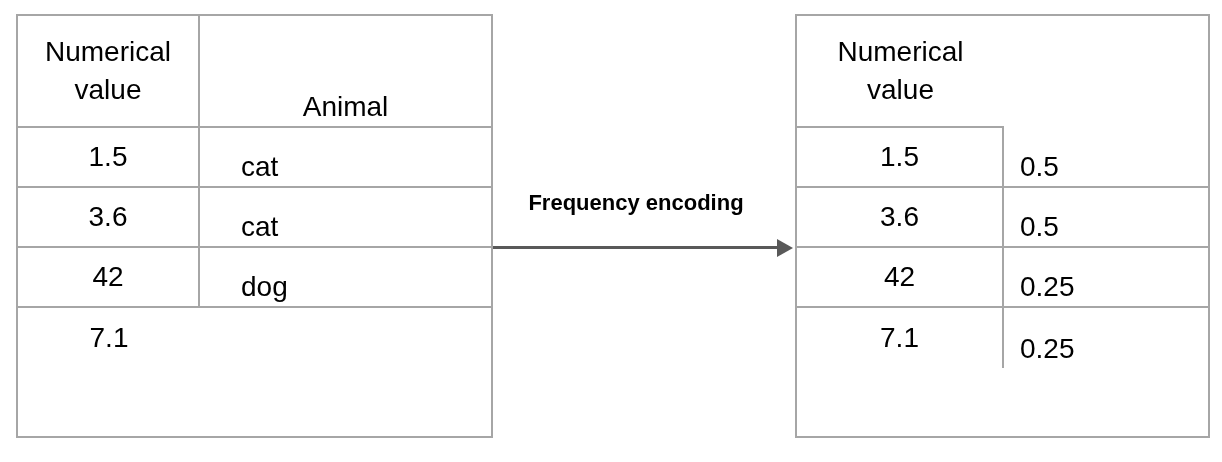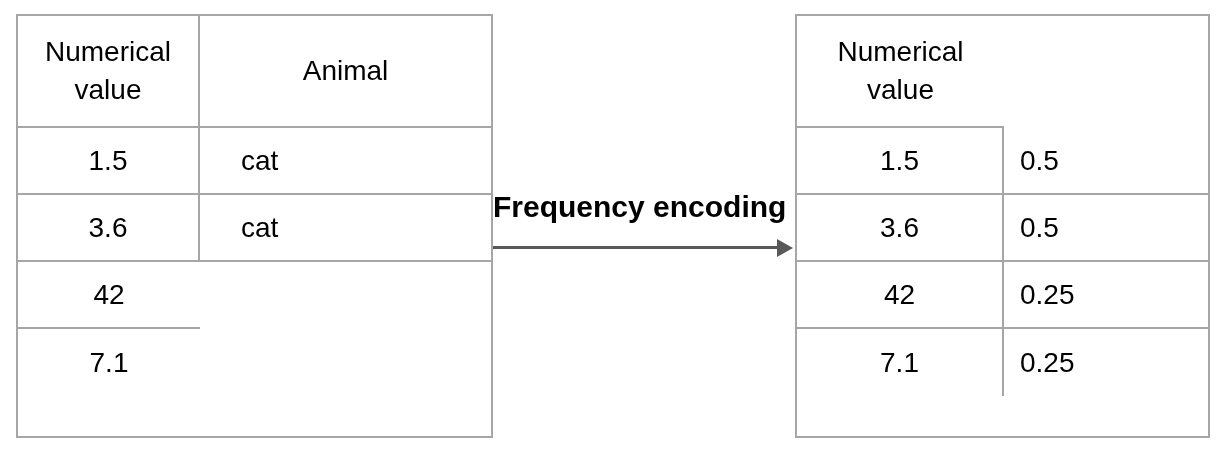--- a/index.html
+++ b/index.html
@@ -18,41 +18,41 @@
     color:var(--text);
     overflow:hidden;
   }
   .tbl{
     position:absolute;top:14px;height:424px;
     border:2px solid var(--border);
     background:var(--background);
   }
   .tbl-left{left:16px;width:477px;}
   .tbl-right{left:795px;width:415px;}
-  .row{display:flex;height:67px;}
+  .row{display:flex;height:60px;}
   .row.header{height:112px;}
   .cell{
     border-right:2px solid var(--border);
     border-bottom:2px solid var(--border);
     display:flex;align-items:center;
     font-size:28px;line-height:1.35;
   }
   .cell:last-child{border-right:none;}
   .row:last-child .cell{border-bottom:none;}
   .c1{justify-content:center;text-align:center;}
-  .c2{justify-content:flex-start;padding-left:16px;text-align:left;}
+  .c2{justify-content:flex-start;padding-left:16px;text-align:left;align-items:flex-end;}
   .row.header .cell{justify-content:center;padding-left:0;text-align:center;}
   .row.header .hdr-text{display:inline-block;max-width:170px;text-align:center;}
   .tbl-left .c1{width:182px;}
   .tbl-left .c2{width:291px;padding-left:41px;}
   .tbl-right .c1{width:207px;}
   .tbl-right .c2{width:204px;}
   .arrow-label{
     position:absolute;left:493px;top:190px;width:286px;
-    text-align:center;font-size:30px;font-weight:bold;color:var(--text);
+    text-align:center;font-size:22px;font-weight:bold;color:var(--text);
     white-space:nowrap;
   }
   .arrow-line{
     position:absolute;left:493px;top:246px;width:286px;height:3px;
     background:var(--arrow);
   }
   .arrow-head{
     position:absolute;left:777px;top:239px;width:0;height:0;
     border-top:9px solid transparent;
     border-bottom:9px solid transparent;
@@ -76,20 +76,21 @@
     <div class="row">
       <div class="cell c1">1.5</div>
       <div class="cell c2">cat</div>
     </div>
     <div class="row">
       <div class="cell c1">3.6</div>
       <div class="cell c2">cat</div>
     </div>
     <div class="row">
       <div class="cell c1">42</div>
+      <div class="cell c2">dog</div>
     </div>
     <div class="row">
       <div class="cell c1">7.1</div>
     </div>
   </div>
 
   <div class="arrow-label">Frequency encoding</div>
   <div class="arrow-line"></div>
   <div class="arrow-head"></div>
 

